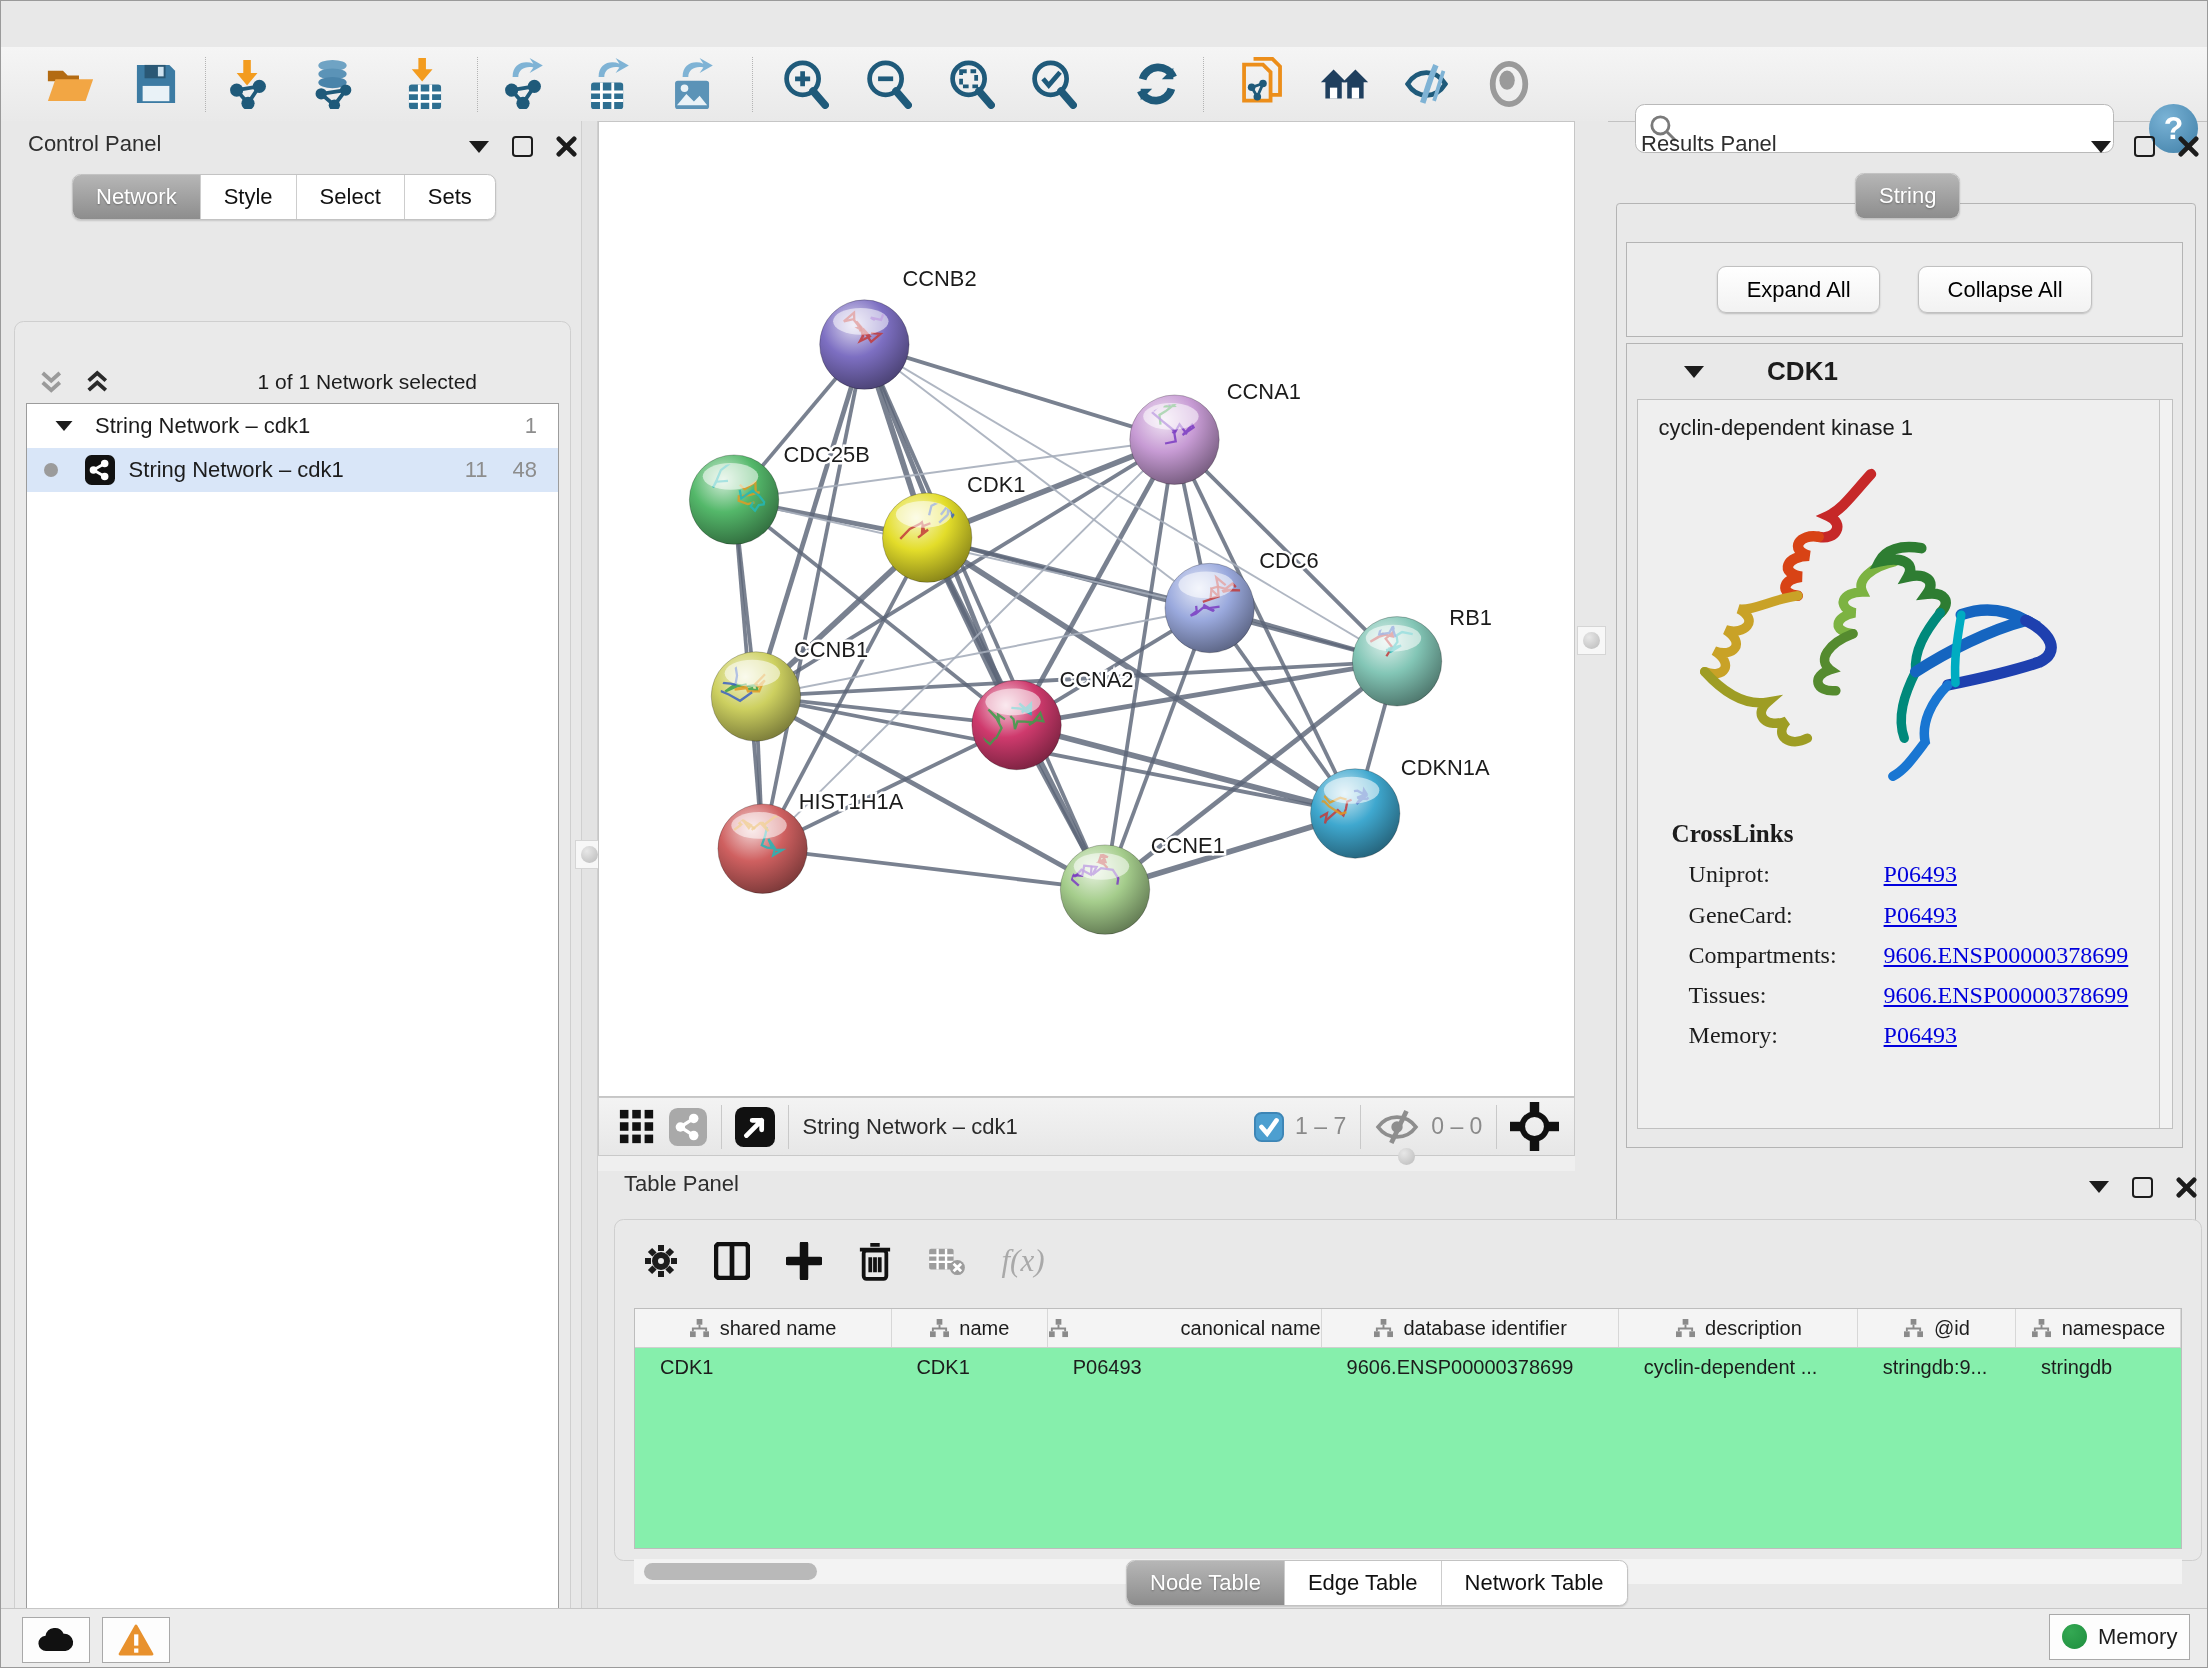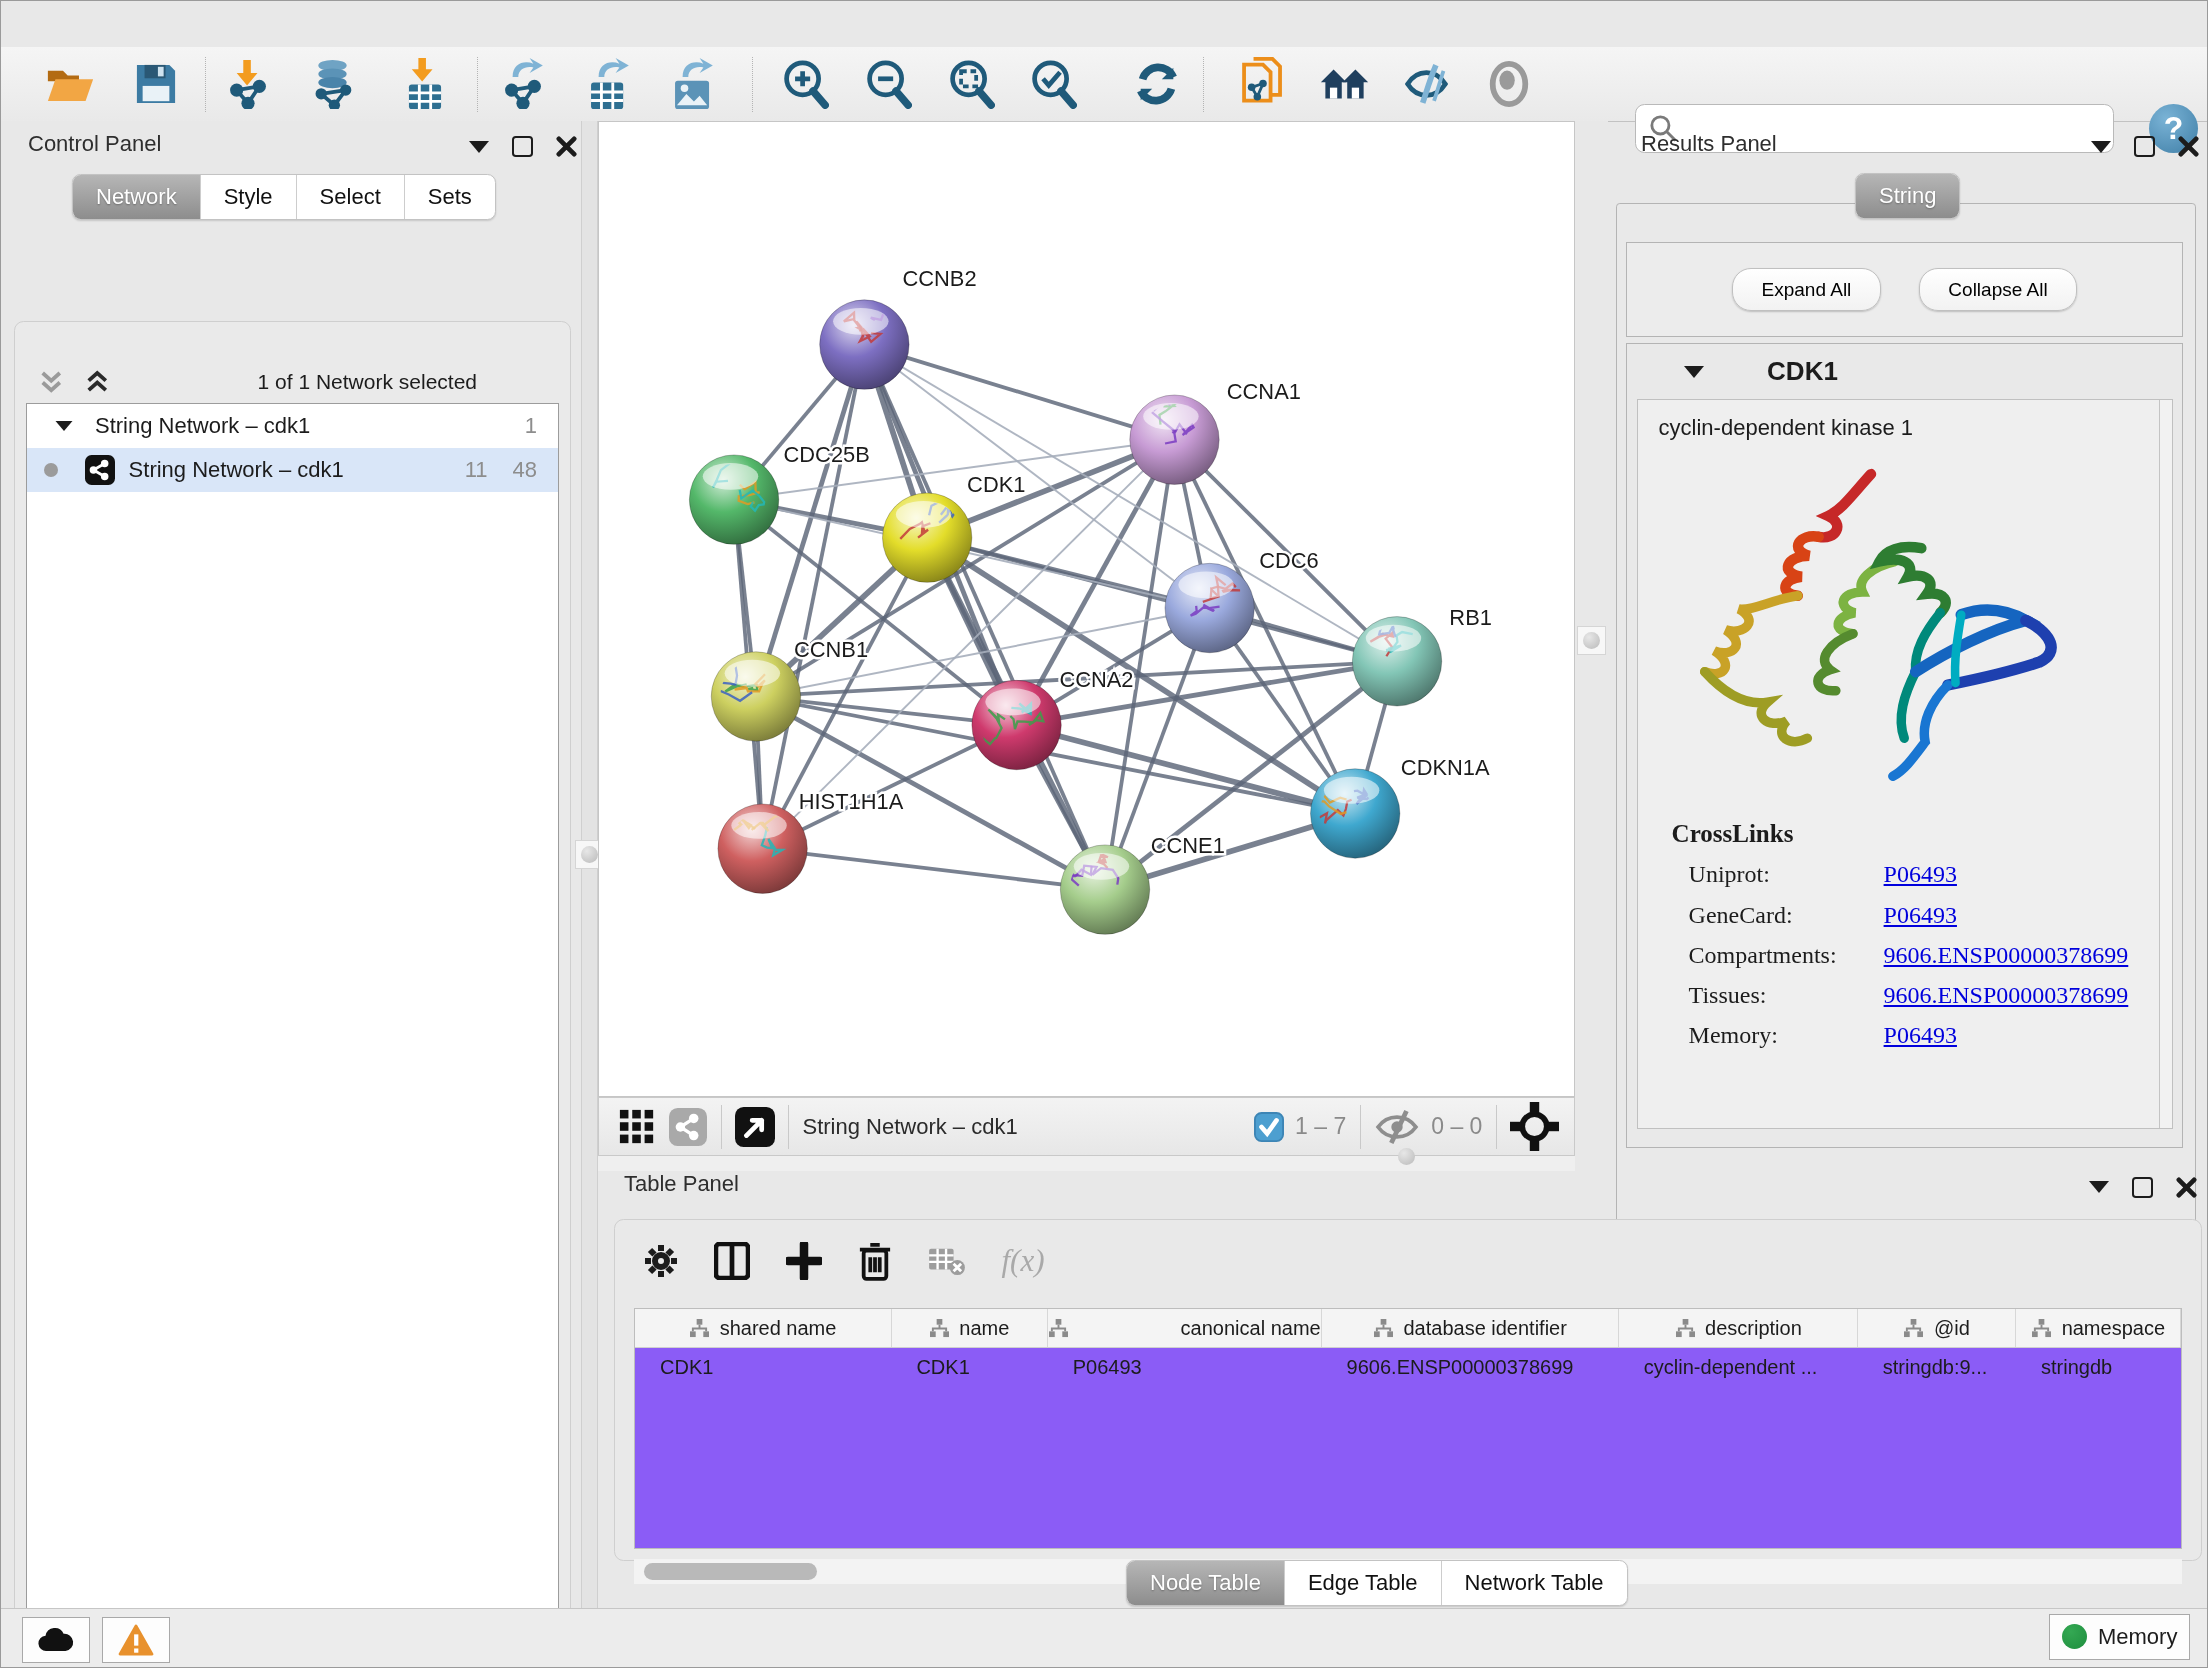--- a/index.html
+++ b/index.html
@@ -58,40 +58,40 @@
   .cs-sep{height:44px;border-left:1px solid #c9c9c9;margin:0 13.3px;}
   #net-title{font-size:22px;color:#2b2b2b;}
   .cs-count{font-size:23px;color:#8a8a8a;margin-left:11.4px;white-space:nowrap;}
   
   #results-panel{position:absolute;left:1607px;top:120px;width:601px;height:1488px;}
   #rp-box{position:absolute;left:7.6px;top:82px;width:578px;height:1060px;background:#e9e9e9;
     border:1px solid #b4b4b4;border-radius:3.8px;}
   #rp-tab{position:absolute;left:247px;top:52px;z-index:3;}
   #rp-buttons{position:absolute;left:9.5px;top:38px;width:557px;height:95px;background:#ececec;
     border:1px solid #b4b4b4;display:flex;align-items:center;justify-content:center;gap:38px;box-sizing:border-box;}
-  .rp-btn{background:linear-gradient(#ffffff,#f2f2f2);border:1px solid #c0c0c0;border-radius:19px;
-    font-size:19px;padding:9.5px 28.5px;box-shadow:0 1px 1.9px rgba(0,0,0,.2);}
+  .rp-btn{background:linear-gradient(#ffffff,#f2f2f2);border:1px solid #c0c0c0;border-radius:9px;
+    font-size:22px;padding:9.5px 28.5px;box-shadow:0 1px 1.9px rgba(0,0,0,.2);}
   #rp-section{position:absolute;left:9.5px;top:139px;width:557px;height:805px;border:1px solid #b4b4b4;box-sizing:border-box;}
   #rp-sec-header{height:55px;display:flex;align-items:center;}
   #rp-gene{font-size:26px;font-weight:bold;margin-left:63px;}
   #rp-content{position:absolute;left:9.5px;top:55px;width:536px;height:730px;background:#efefef;
     border:1px solid #c0c0c0;box-sizing:border-box;}
   #rp-desc{font-size:22px;margin:15px 0 0 21px;}
   #rp-scroll{position:absolute;right:0;top:0;width:12.4px;height:100%;background:#f2f2f2;border-left:1px solid #c4c4c4;box-sizing:border-box;}
   #crosslinks{position:absolute;left:34px;top:420px;font-family:"Liberation Serif",serif;font-size:24px;}
   #crosslinks .xl-title{font-weight:bold;font-size:25px;margin-bottom:9.5px;}
   .xl-row{display:flex;margin:13.3px 0;}
   .xl-label{width:195px;margin-left:17px;}
   .xl-link{color:#0000dd;text-decoration:underline;}
   
   #table-panel{position:absolute;left:597px;top:1170px;width:1611px;height:438px;}
   #tp-box{position:absolute;left:16px;top:48px;width:1588px;height:342px;background:#e9e9e9;
     border:1px solid #cfcfcf;border-radius:9.5px;box-sizing:border-box;}
   #tp-toolbar{position:absolute;left:28.5px;top:17px;height:48px;display:flex;align-items:center;gap:36px;}
-  #tp-table{position:absolute;left:19px;top:88px;width:1548px;height:241px;background:#8b5cf6;border:1px solid #bdbdbd;
+  #tp-table{position:absolute;left:19px;top:88px;width:1548px;height:241px;background:#86efac;border:1px solid #bdbdbd;
     box-sizing:border-box;overflow:hidden;}
   #tp-header{display:flex;background:#f4f4f4;border-bottom:1px solid #cfcfcf;height:38px;}
   .th{display:flex;align-items:center;justify-content:center;gap:9.5px;border-right:1px solid #d7d7d7;
     font-size:20px;color:#1c1c1c;box-sizing:border-box;overflow:hidden;white-space:nowrap;}
   #tp-row{display:flex;height:38px;}
   .td{font-size:20px;padding-left:25px;display:flex;align-items:center;box-sizing:border-box;overflow:hidden;white-space:nowrap;}
   #tp-hscroll{position:absolute;left:19px;top:339px;width:1548px;height:25px;background:#f3f3f3;}
   #tp-thumb{position:absolute;left:9.5px;top:3.8px;width:173px;height:17px;background:#b9b9b9;border-radius:8.6px;}
   #tp-tabs{position:absolute;left:528px;top:389px;}
   

